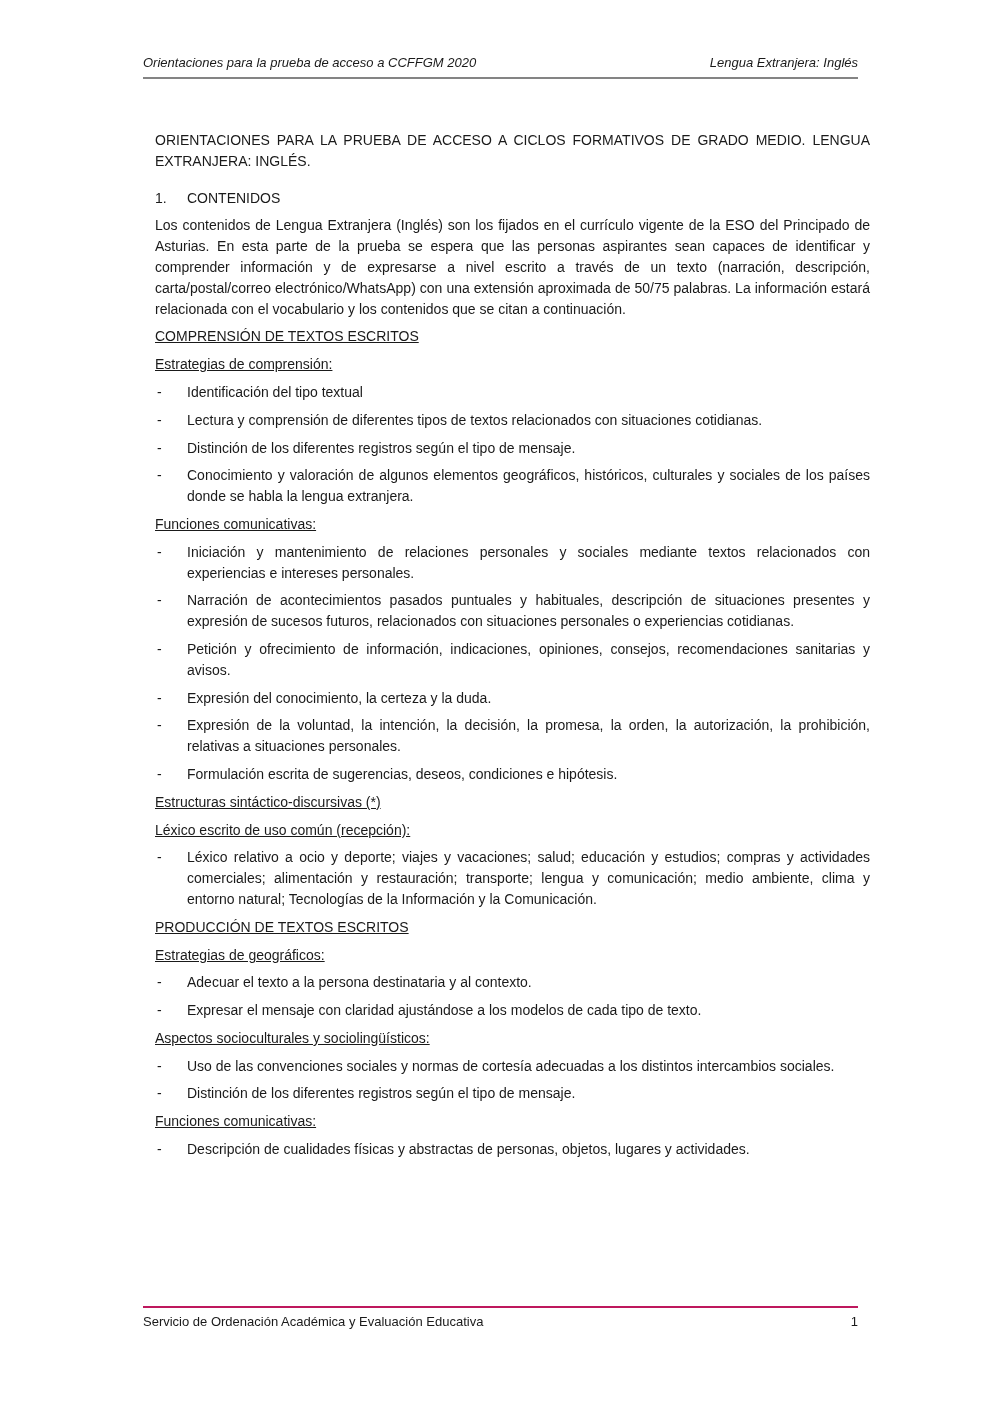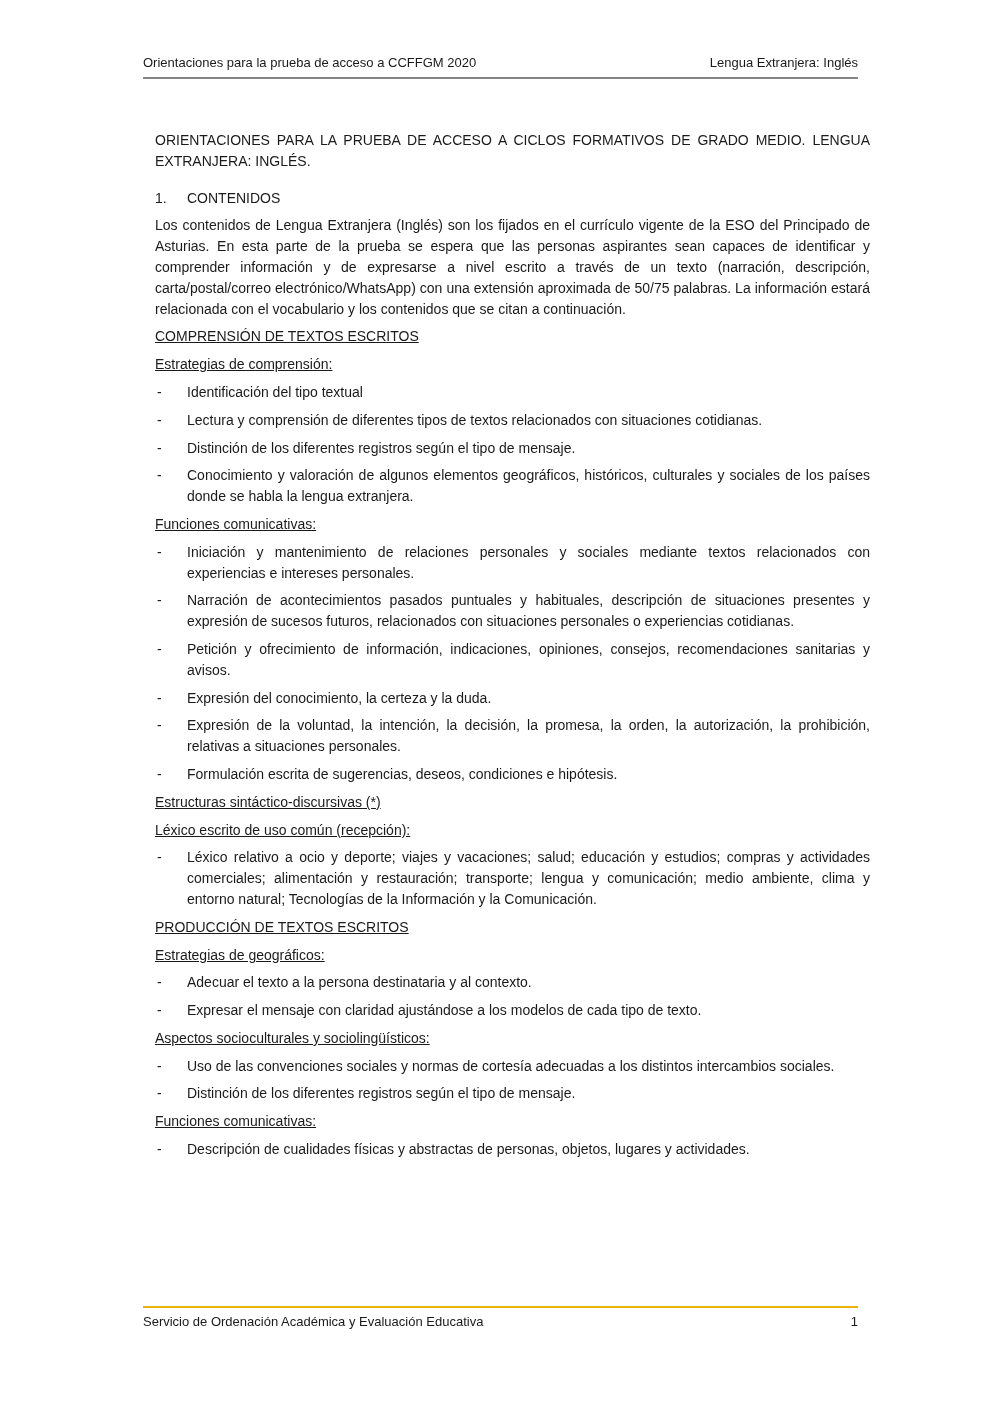--- a/index.html
+++ b/index.html
@@ -17,20 +17,21 @@
     top: 55px;
     left: 143px;
     width: 715px;
     display: flex;
     justify-content: space-between;
     align-items: flex-end;
     font-size: 13px;
     line-height: 16px;
     padding-bottom: 6px;
     border-bottom: 2px solid #848484;
+    font-style: italic;
   }
   .content {
     position: absolute;
     top: 130px;
     left: 143px;
     width: 715px;
     font-size: 14px;
     line-height: 20.8px;
     margin-left: 12px;
   }
@@ -63,21 +64,21 @@
   .footer {
     position: absolute;
     top: 1306px;
     left: 143px;
     width: 715px;
     display: flex;
     justify-content: space-between;
     font-size: 13px;
     line-height: 16px;
     padding-top: 6px;
-    border-top: 2px solid #eab308;
+    border-top: 2px solid #be185d;
   }
 </style>
 </head>
 <body>
 
 <div class="page">
 
   <div class="header">
     <span>Orientaciones para la prueba de acceso a CCFFGM 2020</span>
     <span>Lengua Extranjera: Inglés</span>

